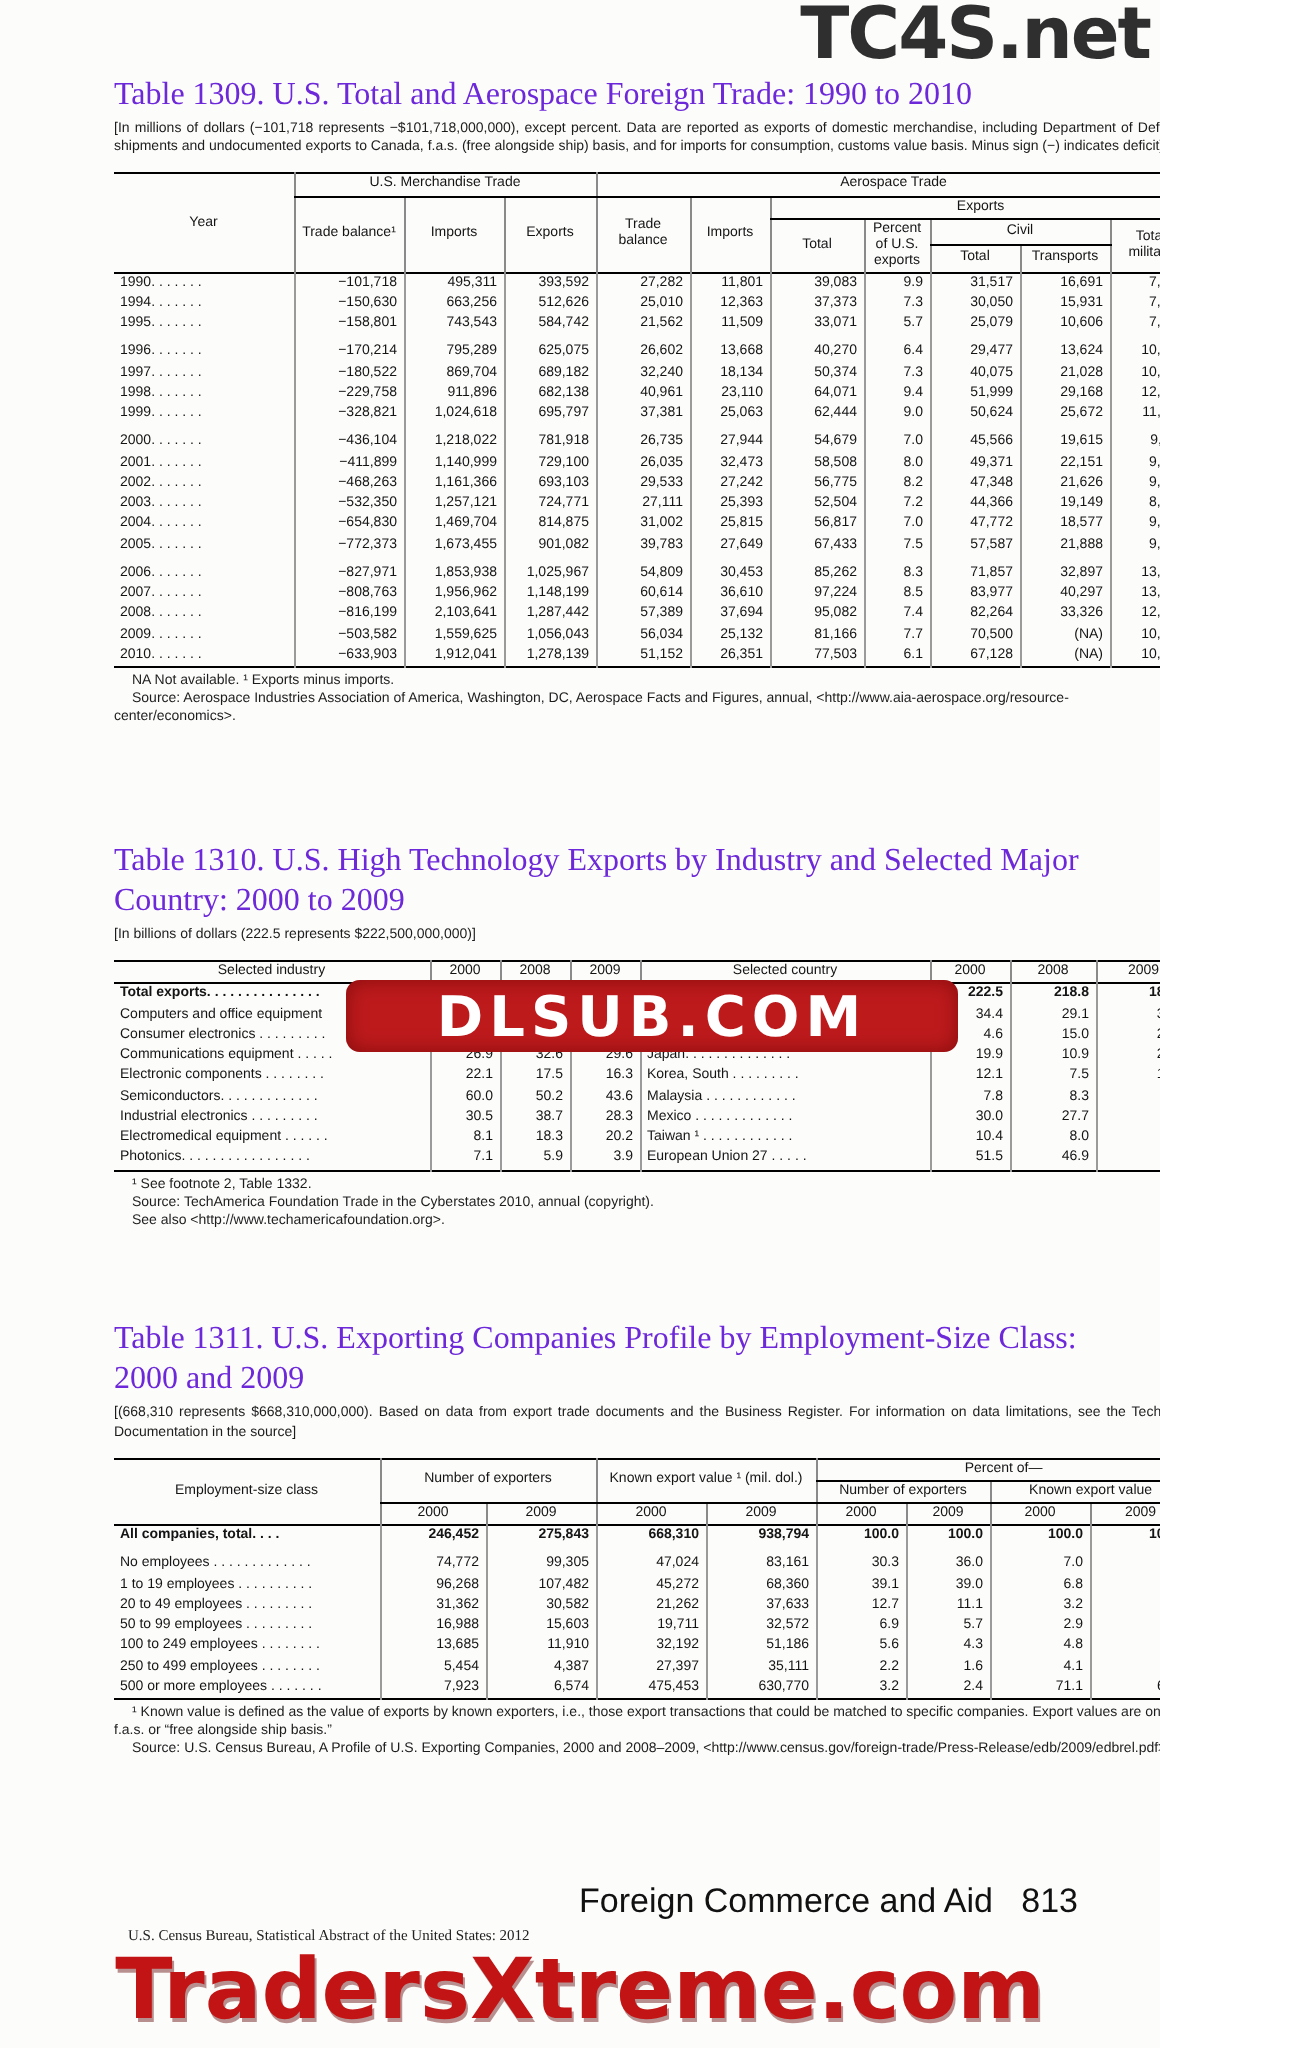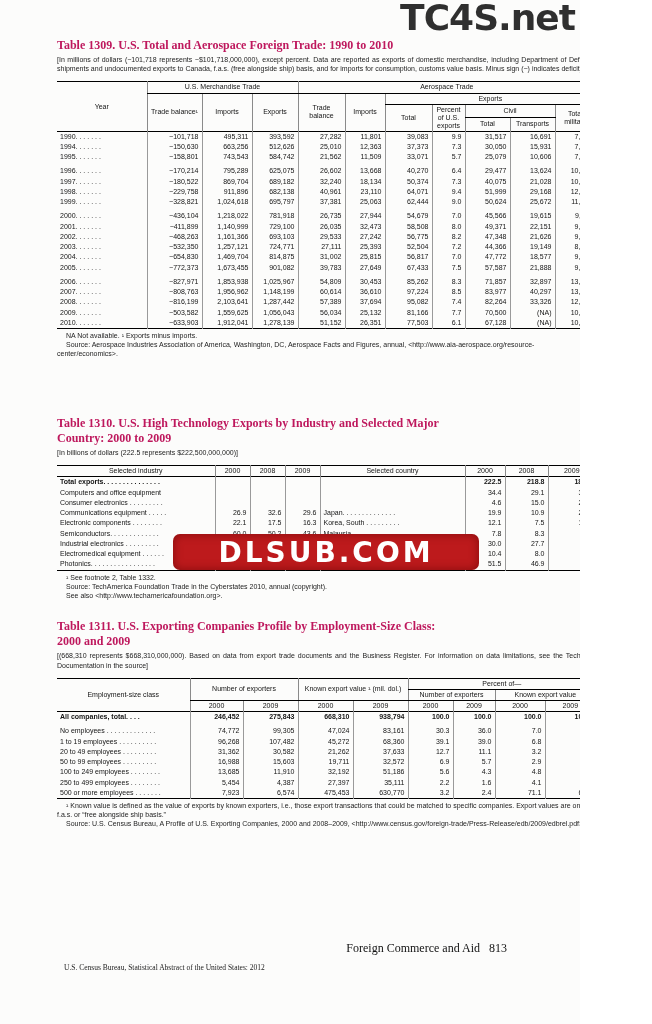--- a/index.html
+++ b/index.html
@@ -5,23 +5,23 @@
   * { margin:0; padding:0; box-sizing:border-box; }
   html,body { background:#ffffff; }
   .page {
     position:relative; width:580px; height:1024px; overflow:hidden;
     background:#fcfcfb; color:#141414;
     font-family:"Liberation Sans", sans-serif;
   }
   .content { position:absolute; left:57px; top:38px; width:538px; }
 
   .tbl-title {
-    font-family:"Liberation Serif", serif; font-weight:bold;
-    font-size:12px; line-height:1.25; white-space:pre-line;
-    margin-bottom:2px; color:#be185d;
+    font-family:"Liberation Serif", serif; font-weight:normal;
+    font-size:16px; line-height:1.25; white-space:pre-line;
+    margin-bottom:2px; color:#6d28d9;
   }
   .tbl-note {
     font-size:7px; line-height:1.32; text-align:justify;
     margin-bottom:8px; color:#1c1c1c;
   }
 
   .stat-table {
     width:100%; border-collapse:collapse; table-layout:fixed;
     font-size:7px; border-top:1.5px solid #000; border-bottom:1px solid #000;
   }
@@ -39,42 +39,41 @@
   .stat-table tbody tr:first-child td { border-top:1px solid #000; }
   .stat-table .lbl { text-align:left; }
   .stat-table .num { text-align:right; }
   .stat-table tr.bold td { font-weight:bold; }
   .stat-table tr.sp td { height:4px; padding:0; }
 
   .footnotes { margin-top:3px; font-size:7px; line-height:1.28; color:#1c1c1c; }
   .fn-line { text-indent:9px; overflow-wrap:anywhere; }
 
   #sec-1310 { margin-top:57px; }
-  #sec-1311 { margin-top:19px; }
+  #sec-1311 { margin-top:45px; }
 
   .foot-right {
-    position:absolute; right:73px; top:941px; white-space:pre;
-    font-family:Liberation Serif, serif; font-size:12px; color:#111;
+    position:absolute; right:41px; top:941px; white-space:pre;
+    font-family:Liberation Sans, sans-serif; font-size:17px; color:#111;
   }
   .census {
     position:absolute; left:64px; top:963px;
     font-family:"Liberation Serif", serif; font-size:7.5px; color:#222;
   }
 
   .wm-top {
     position:absolute; top:-3px; right:5px;
     font-family:"DejaVu Sans", sans-serif; font-weight:bold;
     font-size:36px; color:#1e1e1e; opacity:.92; letter-spacing:-1px;
   }
   .wm-badge {
     position:absolute; left:173px; top:490px; width:306px; height:36px;
     background:#bd1a1c; border-radius:7px;
     display:flex; align-items:center; justify-content:center;
     box-shadow: inset 0 0 10px rgba(90,0,0,.55);
-    margin-top: 44px;
   }
   .wm-badge span {
     font-family:"DejaVu Sans", sans-serif; font-weight:bold;
     font-size:28px; color:#fff; letter-spacing:3px;
   }
   .wm-bottom {
     position:absolute; left:0; right:0; top:970px; text-align:center;
     font-family:"DejaVu Sans", sans-serif; font-weight:bold;
     font-size:42px; color:#c21414; letter-spacing:0;
     text-shadow:1px 2px 0 rgba(100,10,10,.45);
@@ -693,14 +692,15 @@
     </section>
 
   </div>
 
   <div class="foot-right">Foreign Commerce and Aid   813</div>
   <div class="census">U.S. Census Bureau, Statistical Abstract of the United States: 2012</div>
 
   <div class="wm-badge">
     <span>DLSUB.COM</span>
   </div>
+  <div class="wm-bottom">TradersXtreme.com</div>
 
 </div>
 
 </body></html>

